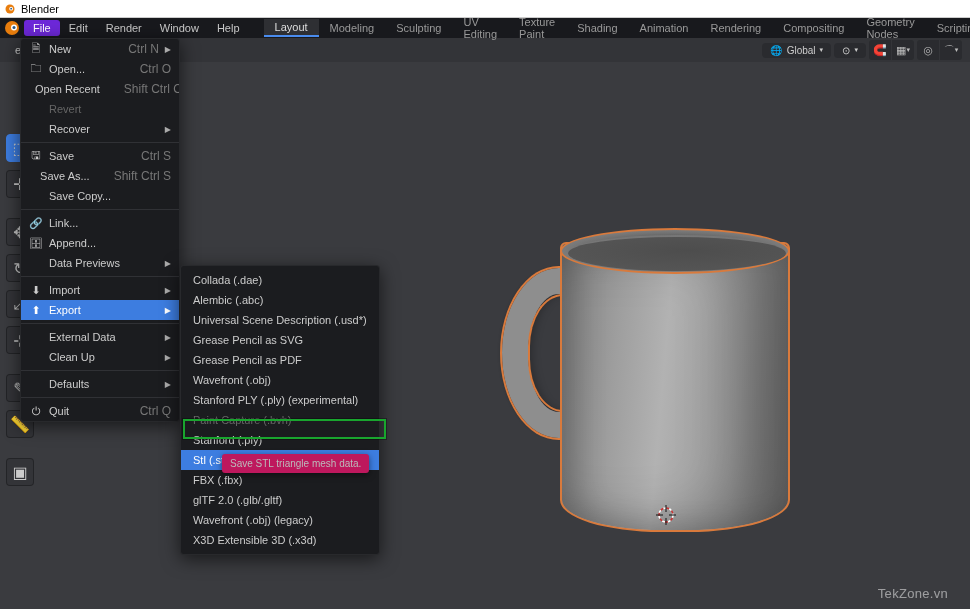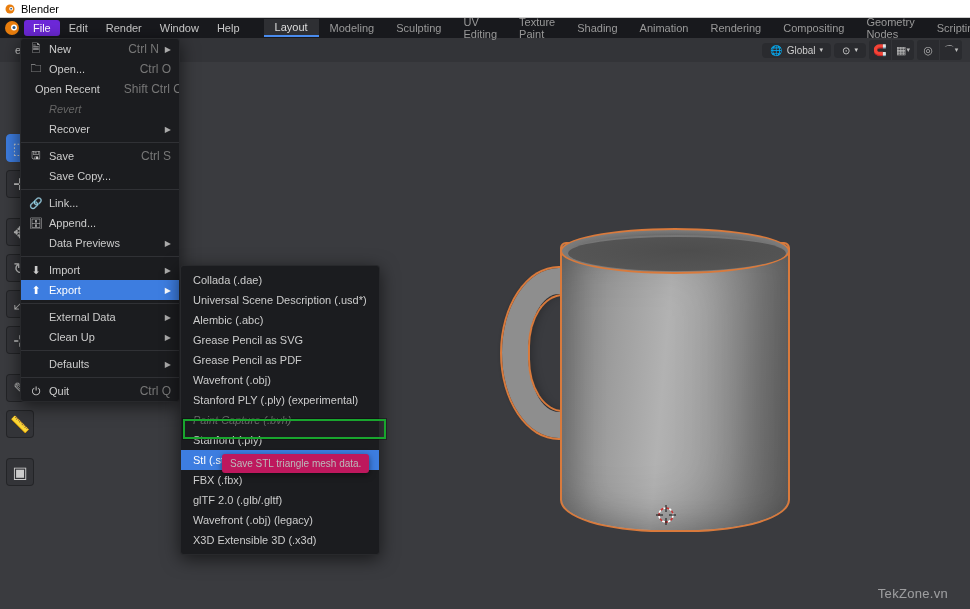--- a/index.html
+++ b/index.html
@@ -43,21 +43,21 @@
     .mug-rim { position: absolute; left: 0; top: -14px; width: 230px; height: 46px; background: radial-gradient(ellipse at 50% 50%, #565656 0%, #606060 48%, #717171 60%, #9a9a9a 100%); border-radius: 50%; border: 2px solid #d97a3c; }
     .mug-rim-inner { position: absolute; left: 6px; top: 5px; width: 218px; height: 36px; border-radius: 50%; background: radial-gradient(ellipse at 55% 40%, #4d4d4d 0%, #555 70%, #606060 100%); border-top: 2px solid rgba(255,255,255,0.2); }
     .mug-handle { position: absolute; left: -58px; top: 26px; width: 85px; height: 170px; border: 26px solid #8e8e8e; border-right: 0; border-radius: 60px 0 0 60px / 90px 0 0 90px; box-shadow: inset 4px 0 8px rgba(0,0,0,0.25), -2px 0 3px rgba(0,0,0,0.2); }
     .mug-handle-outline { position: absolute; left: -60px; top: 24px; width: 89px; height: 174px; border: 2px solid #d97a3c; border-right: 0; border-radius: 62px 0 0 62px / 92px 0 0 92px; pointer-events:none; }
     .mug-handle-inner-outline { position: absolute; left: -32px; top: 52px; width: 35px; height: 118px; border-left: 2px solid #d97a3c; border-top: 2px solid #d97a3c; border-bottom: 2px solid #d97a3c; border-radius: 40px 0 0 40px / 60px 0 0 60px; pointer-events:none; }
     .cursor3d { position: absolute; left: 655px; top: 442px; width: 22px; height: 22px; }
     
     
     .dropdown { position: absolute; background: #1b1c1f; border: 1px solid rgba(255,255,255,0.06); box-shadow: 0 4px 18px rgba(0,0,0,0.6); font-size: 11px; color: #ccc; border-radius: 4px; overflow: hidden; }
     .dd-row { display: flex; align-items: center; height: 20px; padding: 0 8px; gap: 6px; cursor: default; white-space: nowrap; }
-    .dd-row.disabled { color: #666; font-style: italic; }
+    .dd-row.disabled { color: #666; }
     .dd-row.highlight { background: #3d7de0; color: #fff; }
     .dd-icon { width: 14px; display: inline-flex; justify-content: center; font-size: 11px; }
     .dd-label { flex: 1; }
     .dd-shortcut { color: #777; font-size: 12px; margin-left: 18px; }
     .dd-arrow { font-size: 8px; color: #aaa; margin-left: auto; }
     .dd-row.highlight .dd-arrow, .dd-row.highlight .dd-shortcut { color: #fff; }
     .dd-sep { height: 1px; background: #303135; margin: 3px 0; }
     
     .file-menu { top: 38px; left: 20px; width: 160px; }
     .export-menu { top: 265px; left: 180px; width: 200px; padding: 4px 0; }
@@ -234,20 +234,25 @@
       <span class="dd-arrow">▶</span>
     </div>
     <div class="dd-sep"></div>
     <div class="dd-row">
       <span class="dd-icon">🖫</span>
       <span class="dd-label">Save</span>
       <span class="dd-shortcut">Ctrl S</span>
     </div>
     <div class="dd-row">
       <span class="dd-icon"></span>
+      <span class="dd-label">Save As...</span>
+      <span class="dd-shortcut">Shift Ctrl S</span>
+    </div>
+    <div class="dd-row">
+      <span class="dd-icon"></span>
       <span class="dd-label">Save Copy...</span>
     </div>
     <div class="dd-sep"></div>
     <div class="dd-row">
       <span class="dd-icon">🔗</span>
       <span class="dd-label">Link...</span>
     </div>
     <div class="dd-row">
       <span class="dd-icon">🗄</span>
       <span class="dd-label">Append...</span>
@@ -291,24 +296,24 @@
       <span class="dd-label">Quit</span>
       <span class="dd-shortcut">Ctrl Q</span>
     </div>
   </div>
 
 <div class="dropdown export-menu" id="export-menu">
     <div class="dd-row">
       <span class="dd-label">Collada (.dae)</span>
     </div>
     <div class="dd-row">
+      <span class="dd-label">Alembic (.abc)</span>
+    </div>
+    <div class="dd-row">
       <span class="dd-label">Universal Scene Description (.usd*)</span>
-    </div>
-    <div class="dd-row">
-      <span class="dd-label">Alembic (.abc)</span>
     </div>
     <div class="dd-row">
       <span class="dd-label">Grease Pencil as SVG</span>
     </div>
     <div class="dd-row">
       <span class="dd-label">Grease Pencil as PDF</span>
     </div>
     <div class="dd-row">
       <span class="dd-label">Wavefront (.obj)</span>
     </div>

